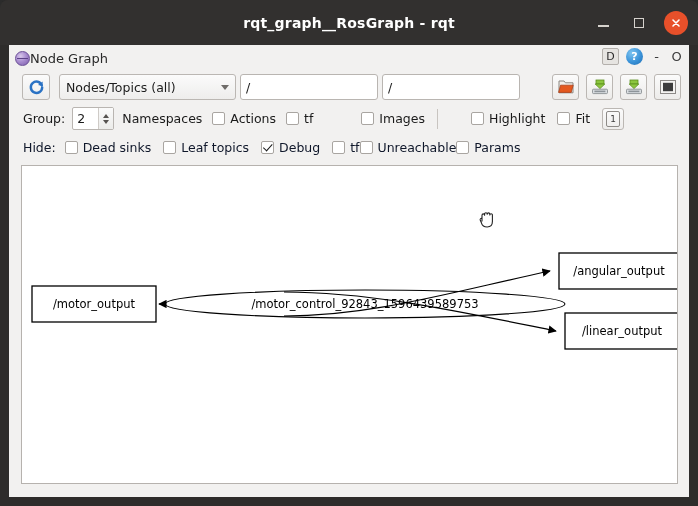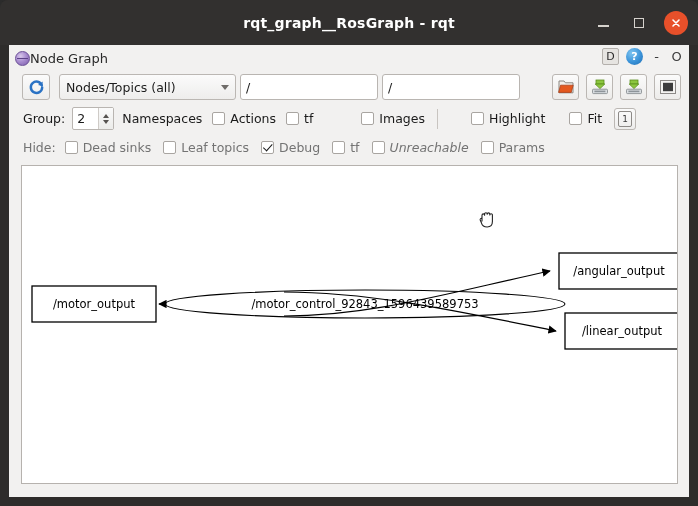--- a/index.html
+++ b/index.html
@@ -263,21 +263,21 @@
     color: #1a1a1a;
   }
   .toolbar3 {
     position: absolute;
     left: 0; top: 88px;
     width: 680px;
     height: 28px;
     display: flex;
     align-items: center;
     font-size: 12.5px;
-    color: #737373;
+    color: #0f172a;
   }
   .lbl { user-select: none; }
   .spin {
     width: 42px; height: 23px;
     background: #ffffff;
     border: 1px solid #b9b5b1;
     border-radius: 2px;
     box-sizing: border-box;
     display: flex;
     align-items: center;
@@ -506,21 +506,21 @@
         </div>
         <div class="chk-item" style="margin-left:10px;padding-left:38px;">
           <span class="cb"></span>
           <span class="lbl">Images</span>
         </div>
         <div class="vsep" style="margin-left:12px;"></div>
         <div class="chk-item" style="margin-left:12px;padding-left:21px;">
           <span class="cb"></span>
           <span class="lbl">Highlight</span>
         </div>
-        <div class="chk-item" style="margin-left:24px;">
+        <div class="chk-item" style="margin-left:12px;">
           <span class="cb"></span>
           <span class="lbl">Fit</span>
         </div>
         <div class="mini-btn" style="margin-left:12px;">
           <span class="mini-inner">1</span>
         </div>
       </div>
 
       <div class="toolbar3">
         <span class="lbl" style="margin-left:14px;">Hide:</span>
@@ -533,25 +533,25 @@
           <span class="lbl">Leaf topics</span>
         </div>
         <div class="chk-item" style="margin-left:12px;">
           <span class="cb checked"></span>
           <span class="lbl">Debug</span>
         </div>
         <div class="chk-item" style="margin-left:12px;">
           <span class="cb"></span>
           <span class="lbl">tf</span>
         </div>
-        <div class="chk-item" style="margin-left:12px;font-style:italic;">
+        <div class="chk-item" style="">
           <span class="cb"></span>
           <span class="lbl">Unreachable</span>
         </div>
-        <div class="chk-item" style="margin-left:12px;">
+        <div class="chk-item" style="">
           <span class="cb"></span>
           <span class="lbl">Params</span>
         </div>
       </div>
 
       <div class="canvas">
         <svg width="655" height="317" viewBox="0 0 655 317">
           <defs>
             <marker id="arrow" viewBox="0 0 10 10" refX="9" refY="5" markerWidth="7" markerHeight="7" orient="auto-start-reverse">
               <path d="M 0 0 L 10 5 L 0 10 z" fill="#000000"></path>

